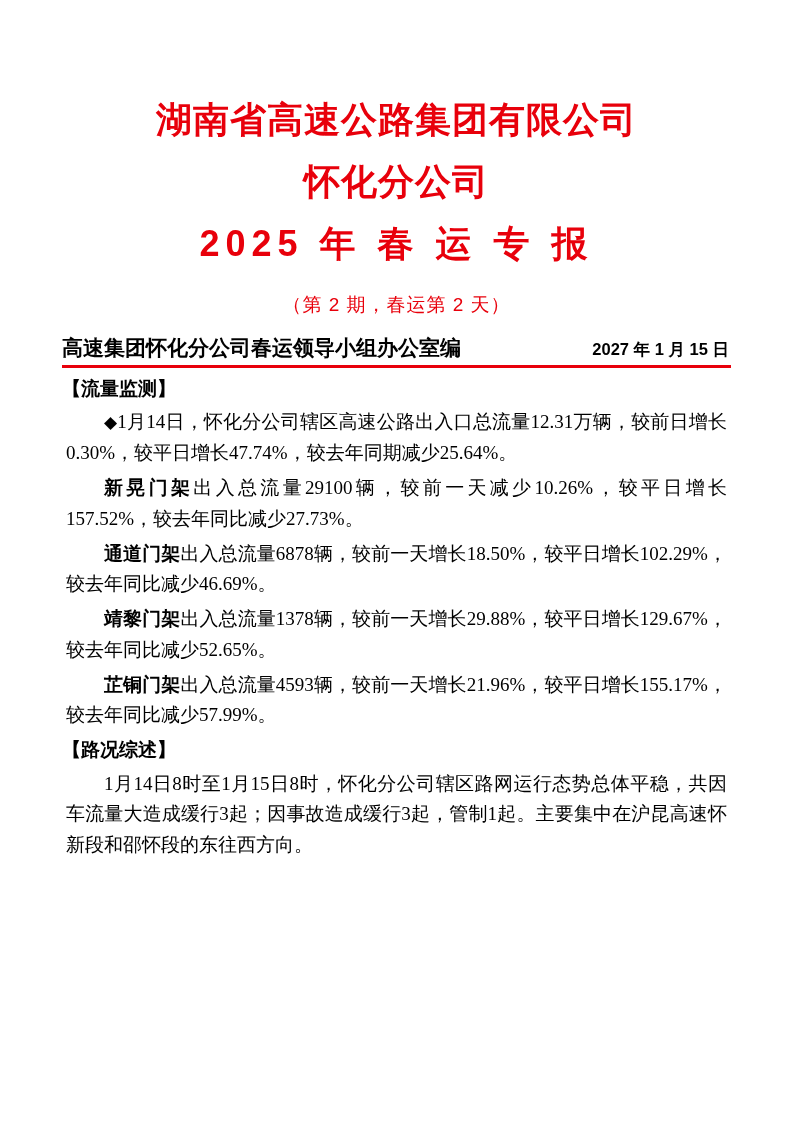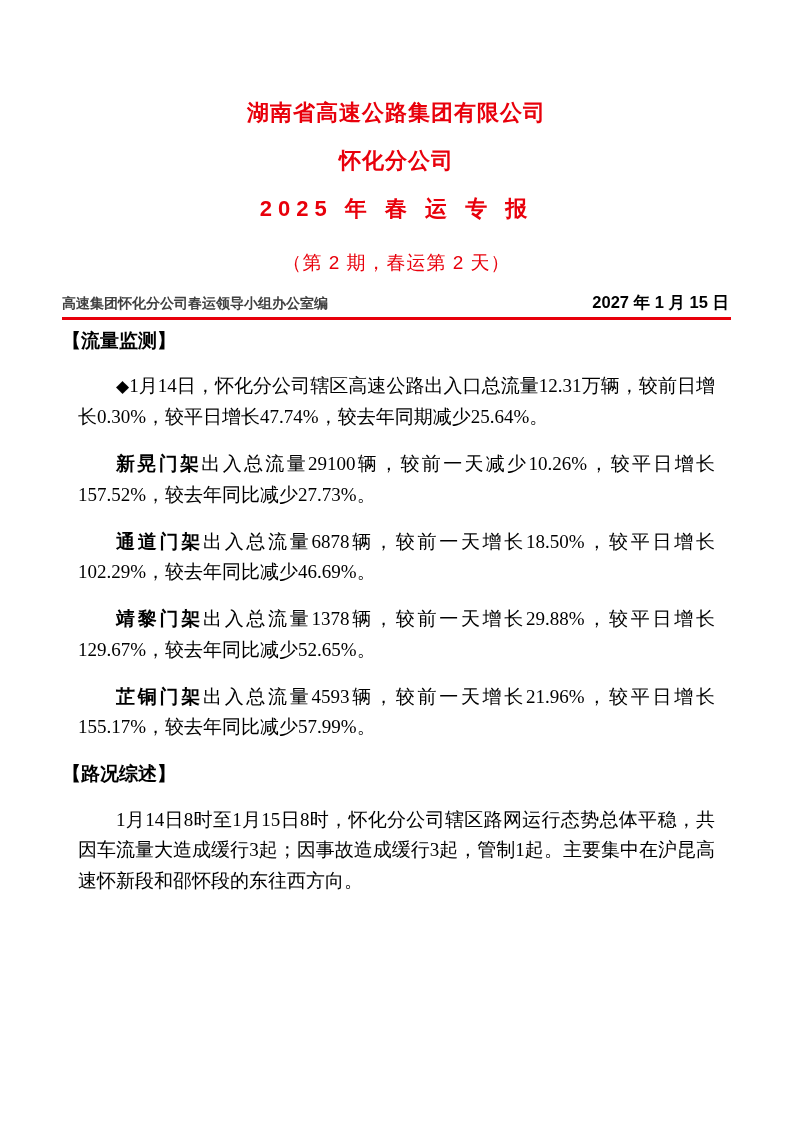--- a/index.html
+++ b/index.html
@@ -24,21 +24,21 @@
   }
 
   
   .masthead {
     text-align: center;
   }
   .mast-line {
     color: #e8000b;
     font-family: "Liberation Sans", "DejaVu Sans", sans-serif;
     font-weight: bold;
-    font-size: 22px;
+    font-size: 36px;
     line-height: 1.0;
     letter-spacing: 1px;
     margin: 0 0 26px 0;
   }
   .mast-line.l1 { margin-top: 6px; }
   .mast-line.l3 {
     letter-spacing: 6px;
     margin-bottom: 30px;
   }
   .mast-sub {
@@ -53,24 +53,24 @@
   
   .issuer-row {
     display: flex;
     align-items: baseline;
     justify-content: space-between;
     border-bottom: 3px solid #e8000b;
     padding-bottom: 3px;
     margin-bottom: 6px;
   }
   .issuer-left {
-    color: #404040;
+    color: #000000;
     font-family: Liberation Sans, sans-serif;
     font-weight: bold;
-    font-size: 14px;
+    font-size: 21px;
     letter-spacing: 0px;
   }
   .issuer-right {
     color: #000000;
     font-family: "Liberation Sans", "DejaVu Sans", sans-serif;
     font-weight: bold;
     font-size: 16.5px;
     padding-right: 2px;
   }
 
@@ -78,21 +78,21 @@
   .section-head {
     font-family: "Liberation Sans", "DejaVu Sans", sans-serif;
     font-weight: bold;
     font-size: 19px;
     line-height: 1.55;
     margin: 4px 0 0 0;
   }
   p.para {
     font-size: 19px;
     line-height: 1.62;
-    margin: 16px;
+    margin: 4px;
     text-align: justify;
     text-justify: inter-ideograph;
   }
   p.para.indent { text-indent: 2em; }
   .bullet {
     font-family: "Liberation Sans", "DejaVu Sans", sans-serif;
     font-size: 17px;
   }
   .bold-head {
     font-family: "Liberation Sans", "DejaVu Sans", sans-serif;

